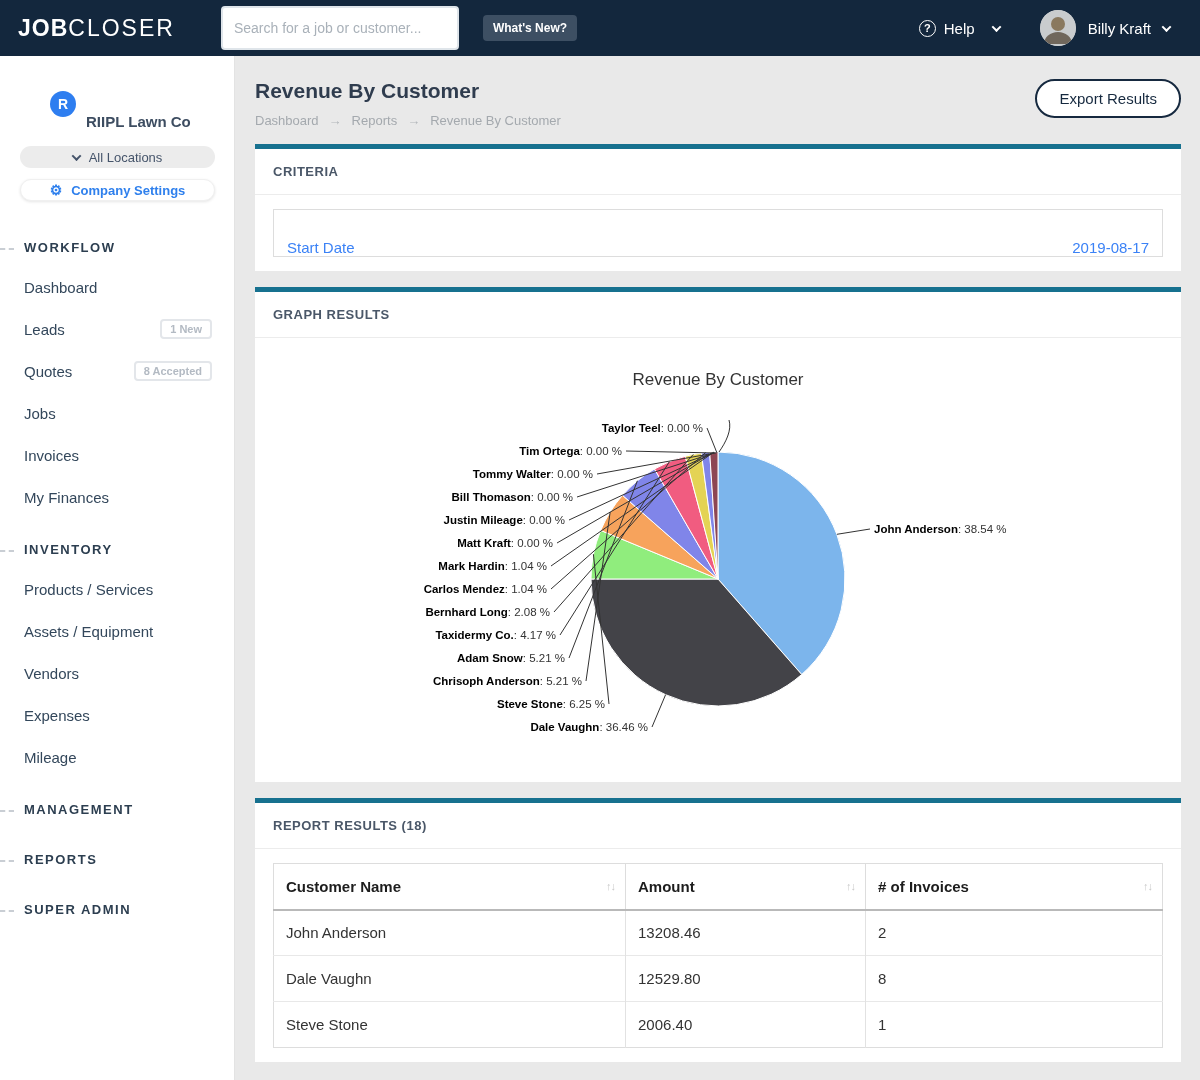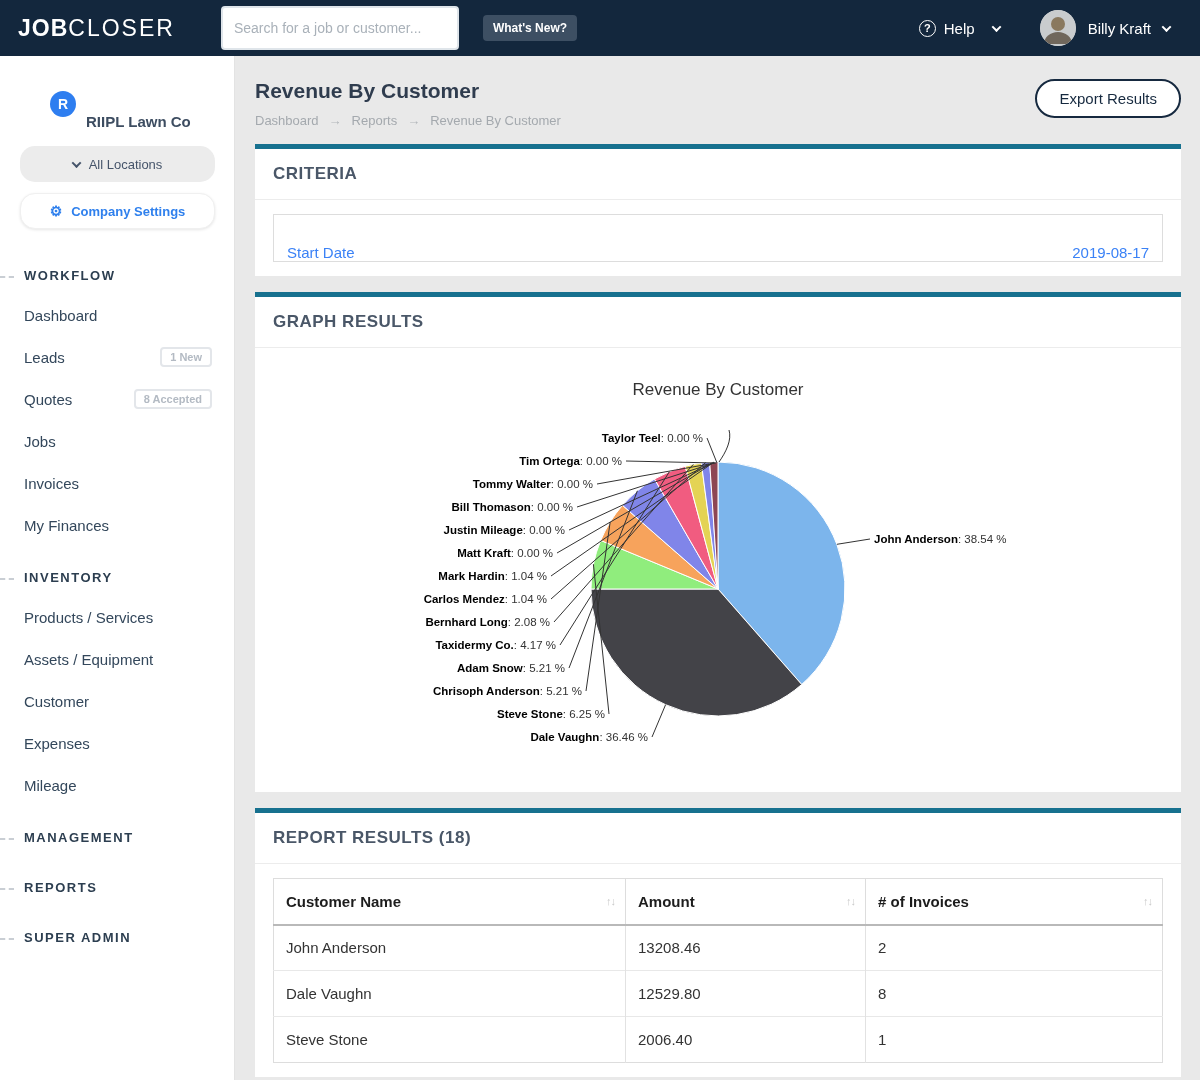--- a/index.html
+++ b/index.html
@@ -25,39 +25,39 @@
   .chev{width:7px;height:7px;border-left:2px solid #fff;border-bottom:2px solid #fff;transform:rotate(-45deg) translate(1px,-1px);display:inline-block;}
   .chev.dark{border-color:#45546a;}
   .help .chev{margin-left:10px;}
   .avatar{width:36px;height:36px;border-radius:50%;margin:0 12px 0 40px;overflow:hidden;background:#cfd2d4;cursor:pointer;flex:none;}
   .user{display:flex;align-items:center;font-size:15px;color:#fff;gap:12px;cursor:pointer;}
   
   .sidebar{position:absolute;top:56px;left:0;width:235px;bottom:0;background:#fff;border-right:1px solid #e3e3e3;z-index:5;}
   .company{display:flex;align-items:center;padding:22px 0 0 50px;gap:10px;}
   .company-avatar{width:26px;height:26px;border-radius:50%;background:#2e7ef0;color:#fff;font-weight:bold;font-size:14px;display:flex;align-items:center;justify-content:center;flex:none;}
   .company-name{font-size:15px;color:#3d4d61;font-weight:bold;margin-top:35px;}
-  .pill{margin:16px 20px 0;height:36px;border-radius:15px;display:flex;align-items:center;justify-content:center;font-size:13px;gap:9px;width:195px;cursor:pointer;border:none;font-family:"Liberation Sans",sans-serif;}
+  .pill{margin:16px 20px 0;height:22px;border-radius:15px;display:flex;align-items:center;justify-content:center;font-size:13px;gap:9px;width:195px;cursor:pointer;border:none;font-family:"Liberation Sans",sans-serif;}
   .loc-pill{background:#ececec;color:#45546a;}
   .settings-pill{margin-top:11px;background:#fff;color:#2f80ed;font-weight:bold;border:1px solid #f0f0f0;box-shadow:0 1px 3px rgba(0,0,0,.10);}
   .gear{font-size:14px;line-height:1;}
   .side-nav{margin-top:28px;}
   .section-header{position:relative;padding:11px 24px;font-size:13px;font-weight:bold;letter-spacing:1.5px;color:#2c3e50;margin-top:13px;cursor:pointer;}
   .section-dash{position:absolute;left:0;top:50%;width:14px;border-top:2px dashed #c9ced4;}
   .nav-item{display:flex;align-items:center;justify-content:space-between;padding:0 22px 0 24px;height:42px;font-size:15px;color:#33475b;cursor:pointer;}
   .count-badge{border:2px solid #e3e6ea;color:#b3bac3;font-size:11px;font-weight:bold;padding:2px 8px;border-radius:4px;background:#fff;}
   
   .main{position:absolute;left:236px;top:56px;right:0;bottom:0;padding:20px 19px 0 19px;overflow:hidden;}
   .page-head{display:flex;justify-content:space-between;align-items:flex-start;}
   .page-title{font-size:21px;font-weight:bold;color:#2f3c4e;margin:3px 0 10px;}
   .breadcrumb{font-size:13px;color:#a4a9ae;display:flex;gap:10px;margin-bottom:16px;}
   .crumb{cursor:pointer;}
   .crumb-sep{color:#b2b6ba;}
   .export-btn{border:2px solid #16293f;background:#fff;color:#16293f;font-size:15px;padding:9px 22px;border-radius:22px;margin-top:3px;cursor:pointer;font-family:"Liberation Sans",sans-serif;}
   .panel{background:#fff;border-top:5px solid #17718f;margin-bottom:16px;}
-  .panel-header{padding:15px 18px;font-size:17px;font-weight:bold;color:#4a5768;letter-spacing:.5px;border-bottom:1px solid #ececec;}
+  .panel-header{padding:15px 18px;font-size:13px;font-weight:bold;color:#4a5768;letter-spacing:.5px;border-bottom:1px solid #ececec;}
   .panel-body{padding:14px 18px;}
   
   .kv{border:1px solid #ddd;}
   .kv-row{display:flex;justify-content:space-between;align-items:flex-end;height:46px;padding:0 13px;font-size:15px;color:#3b82f6;}
   .kv-row + .kv-row{border-top:1px solid #ddd;}
   
   .graph-body{padding:8px 18px 6px;}
   .chart-area{position:relative;height:430px;width:890px;}
   .chart-title{position:absolute;top:24px;left:0;right:0;text-align:center;font-size:17px;color:#333;}
   .pie-svg{position:absolute;left:0;top:0;}
@@ -137,21 +137,21 @@
         <span>My Finances</span>
       </div>
       <div class="section-header"><span class="section-dash"></span><span>INVENTORY</span></div>
       <div class="nav-item">
         <span>Products / Services</span>
       </div>
       <div class="nav-item">
         <span>Assets / Equipment</span>
       </div>
       <div class="nav-item">
-        <span>Customer</span>
+        <span>Vendors</span>
       </div>
       <div class="nav-item">
         <span>Expenses</span>
       </div>
       <div class="nav-item">
         <span>Mileage</span>
       </div>
       <div class="section-header"><span class="section-dash"></span><span>MANAGEMENT</span></div>
       <div class="section-header"><span class="section-dash"></span><span>REPORTS</span></div>
       <div class="section-header"><span class="section-dash"></span><span>SUPER ADMIN</span></div>

